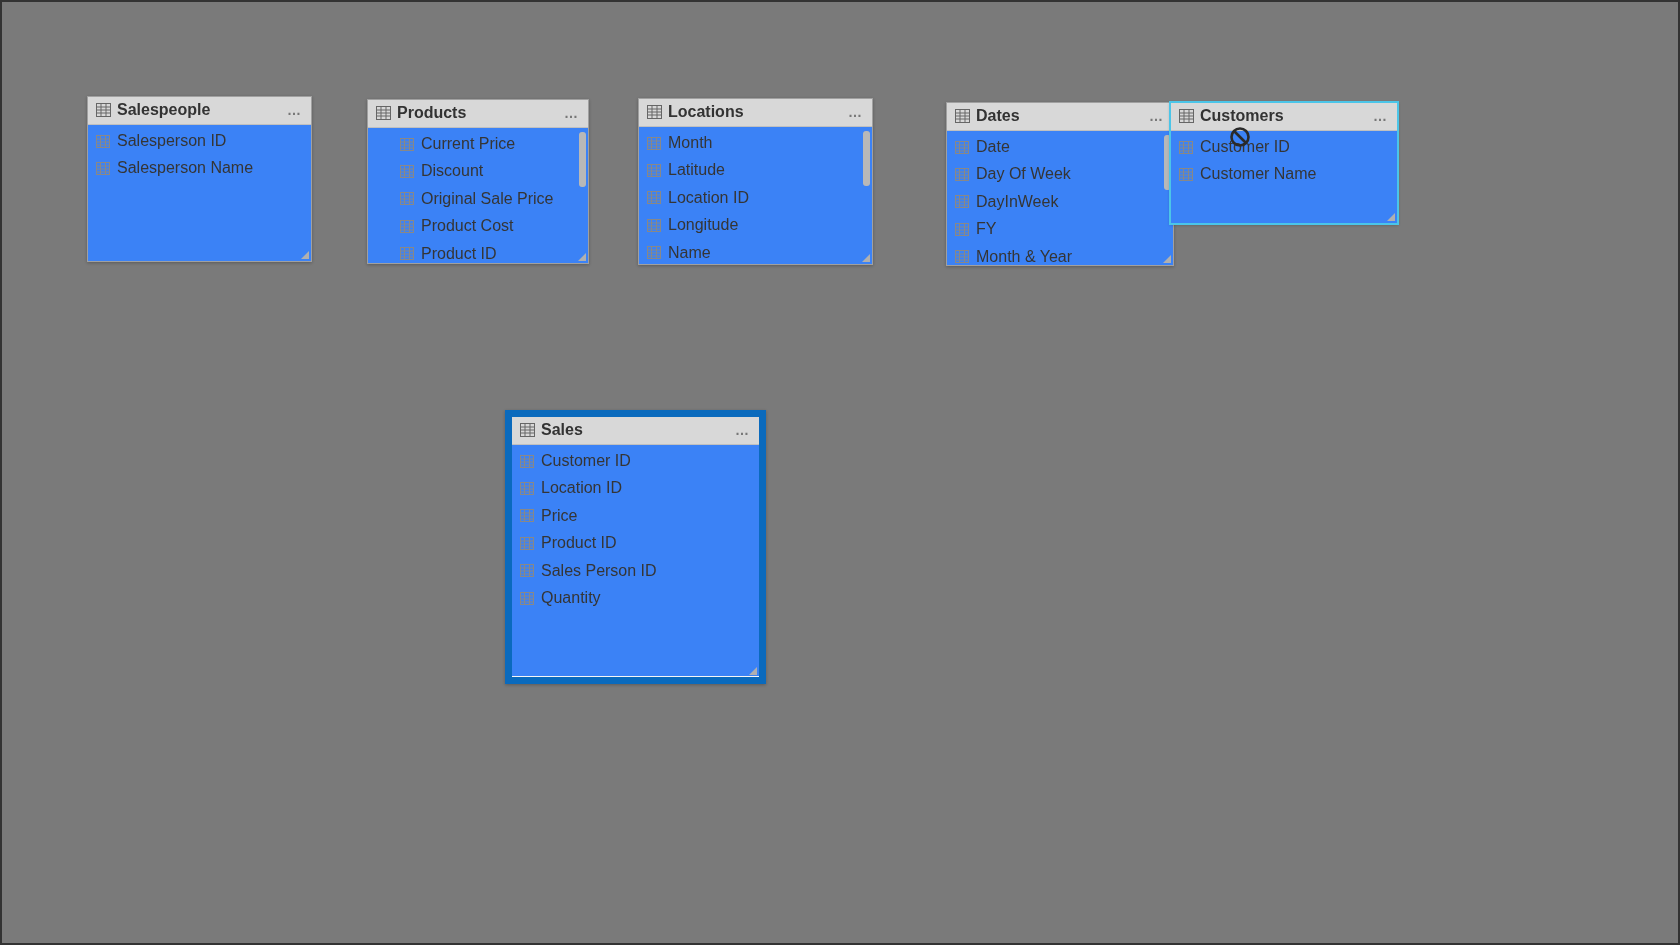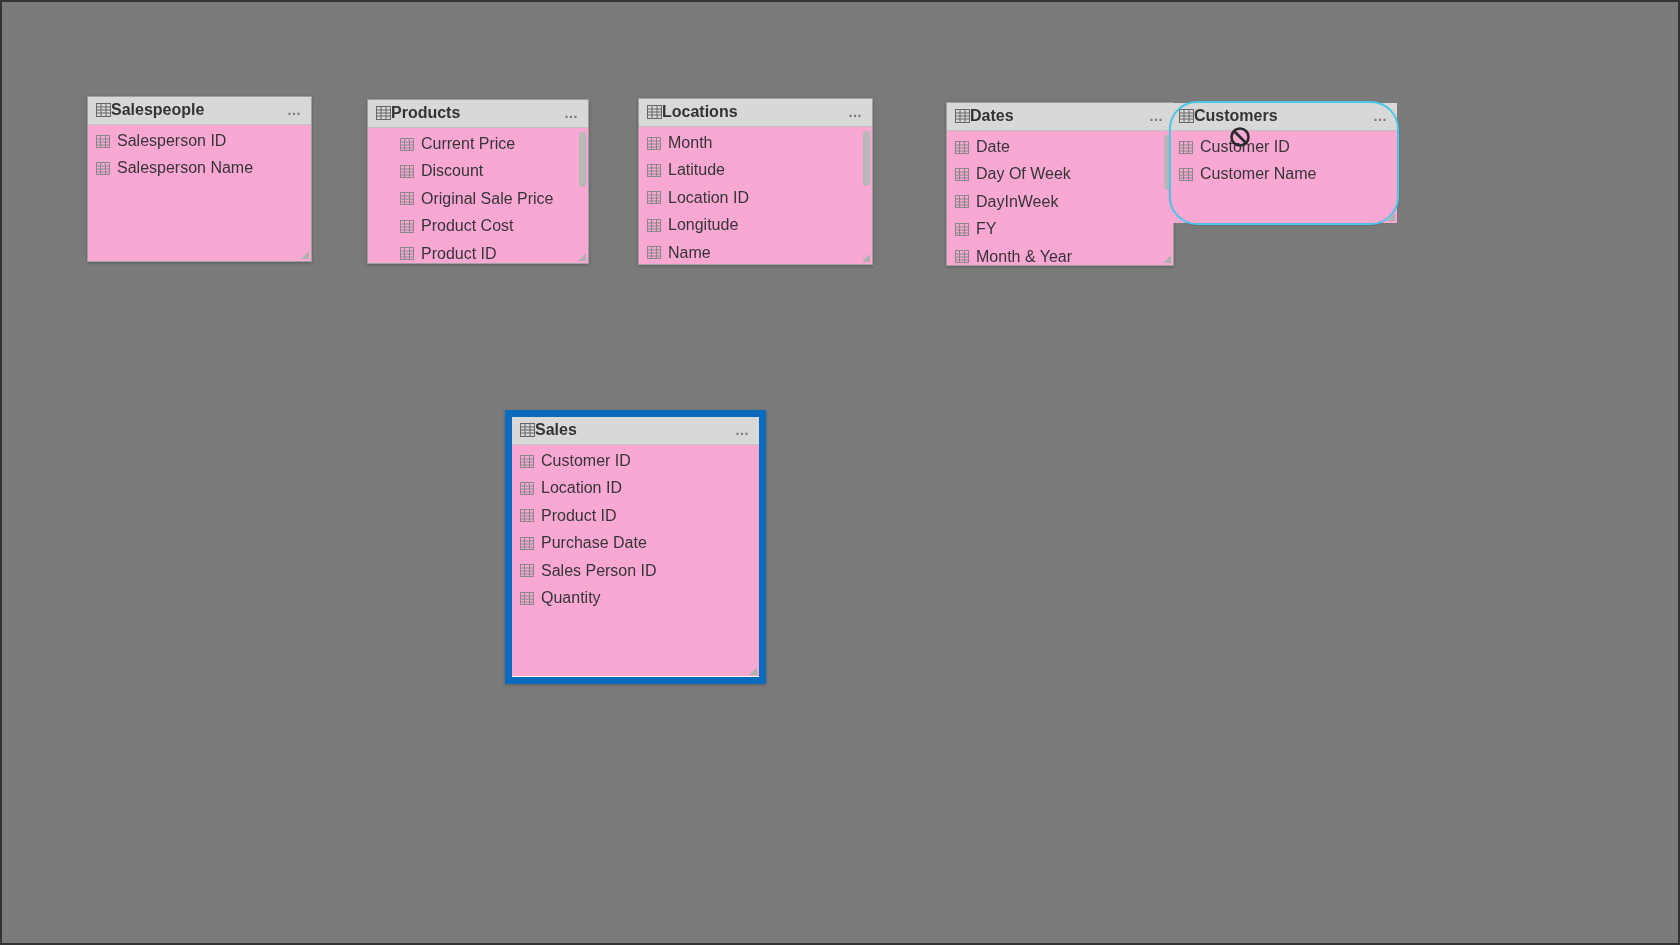--- a/index.html
+++ b/index.html
@@ -25,49 +25,48 @@
     }
     .table-card {
       position: absolute;
       background: #f6f6f6;
       border: 1px solid #a0a0a0;
       box-shadow: 0 1px 3px rgba(0,0,0,0.25);
     }
     .table-card.selected-light {
       outline: 2px solid #4bc5e8;
       outline-offset: -1px;
-      border-radius: 27px;
     }
     .table-card.selected-strong {
       border: 7px solid #0a6abd;
     }
     .table-header {
       display: flex;
       align-items: center;
       background: #d8d8d8;
       border-bottom: 1px solid #c0c0c0;
       padding: 4px 8px 5px 8px;
-      gap: 0;
+      gap: 6px;
       font-size: 16px;
       color: #333;
     }
     .table-header .title {
       flex: 1;
       font-weight: 600;
     }
     .table-header .ellipsis {
       color: #777;
       letter-spacing: 2px;
       font-weight: bold;
       font-size: 14px;
       cursor: pointer;
     }
     .table-body {
       padding: 2px 0;
-      background: #f9a8d4;
+      background: #3b82f6;
       overflow: hidden;
     }
     .field-row {
       display: flex;
       align-items: center;
       gap: 7px;
       padding: 3px 8px 2px 8px;
       font-size: 16px;
       color: #353535;
       line-height: 1.4;
@@ -512,34 +511,34 @@
       <span class="field-icon">
     <svg width="14" height="13" viewBox="0 0 14 13">
       <rect x="0.5" y="0.5" width="13" height="12" fill="none" stroke="#888" stroke-width="1"></rect>
       <line x1="0.5" y1="4" x2="13.5" y2="4" stroke="#888" stroke-width="1"></line>
       <line x1="0.5" y1="7" x2="13.5" y2="7" stroke="#888" stroke-width="1"></line>
       <line x1="0.5" y1="10" x2="13.5" y2="10" stroke="#888" stroke-width="1"></line>
       <line x1="4.5" y1="0.5" x2="4.5" y2="12.700000000000001" stroke="#888" stroke-width="1"></line>
       <line x1="9.5" y1="0.5" x2="9.5" y2="12.700000000000001" stroke="#888" stroke-width="1"></line>
     </svg>
   </span>
+      <span>Price</span>
+    </div>
+        <div class="field-row">
+      <span class="field-icon">
+    <svg width="14" height="13" viewBox="0 0 14 13">
+      <rect x="0.5" y="0.5" width="13" height="12" fill="none" stroke="#888" stroke-width="1"></rect>
+      <line x1="0.5" y1="4" x2="13.5" y2="4" stroke="#888" stroke-width="1"></line>
+      <line x1="0.5" y1="7" x2="13.5" y2="7" stroke="#888" stroke-width="1"></line>
+      <line x1="0.5" y1="10" x2="13.5" y2="10" stroke="#888" stroke-width="1"></line>
+      <line x1="4.5" y1="0.5" x2="4.5" y2="12.700000000000001" stroke="#888" stroke-width="1"></line>
+      <line x1="9.5" y1="0.5" x2="9.5" y2="12.700000000000001" stroke="#888" stroke-width="1"></line>
+    </svg>
+  </span>
       <span>Product ID</span>
-    </div>
-        <div class="field-row">
-      <span class="field-icon">
-    <svg width="14" height="13" viewBox="0 0 14 13">
-      <rect x="0.5" y="0.5" width="13" height="12" fill="none" stroke="#888" stroke-width="1"></rect>
-      <line x1="0.5" y1="4" x2="13.5" y2="4" stroke="#888" stroke-width="1"></line>
-      <line x1="0.5" y1="7" x2="13.5" y2="7" stroke="#888" stroke-width="1"></line>
-      <line x1="0.5" y1="10" x2="13.5" y2="10" stroke="#888" stroke-width="1"></line>
-      <line x1="4.5" y1="0.5" x2="4.5" y2="12.700000000000001" stroke="#888" stroke-width="1"></line>
-      <line x1="9.5" y1="0.5" x2="9.5" y2="12.700000000000001" stroke="#888" stroke-width="1"></line>
-    </svg>
-  </span>
-      <span>Purchase Date</span>
     </div>
         <div class="field-row">
       <span class="field-icon">
     <svg width="14" height="13" viewBox="0 0 14 13">
       <rect x="0.5" y="0.5" width="13" height="12" fill="none" stroke="#888" stroke-width="1"></rect>
       <line x1="0.5" y1="4" x2="13.5" y2="4" stroke="#888" stroke-width="1"></line>
       <line x1="0.5" y1="7" x2="13.5" y2="7" stroke="#888" stroke-width="1"></line>
       <line x1="0.5" y1="10" x2="13.5" y2="10" stroke="#888" stroke-width="1"></line>
       <line x1="4.5" y1="0.5" x2="4.5" y2="12.700000000000001" stroke="#888" stroke-width="1"></line>
       <line x1="9.5" y1="0.5" x2="9.5" y2="12.700000000000001" stroke="#888" stroke-width="1"></line>

